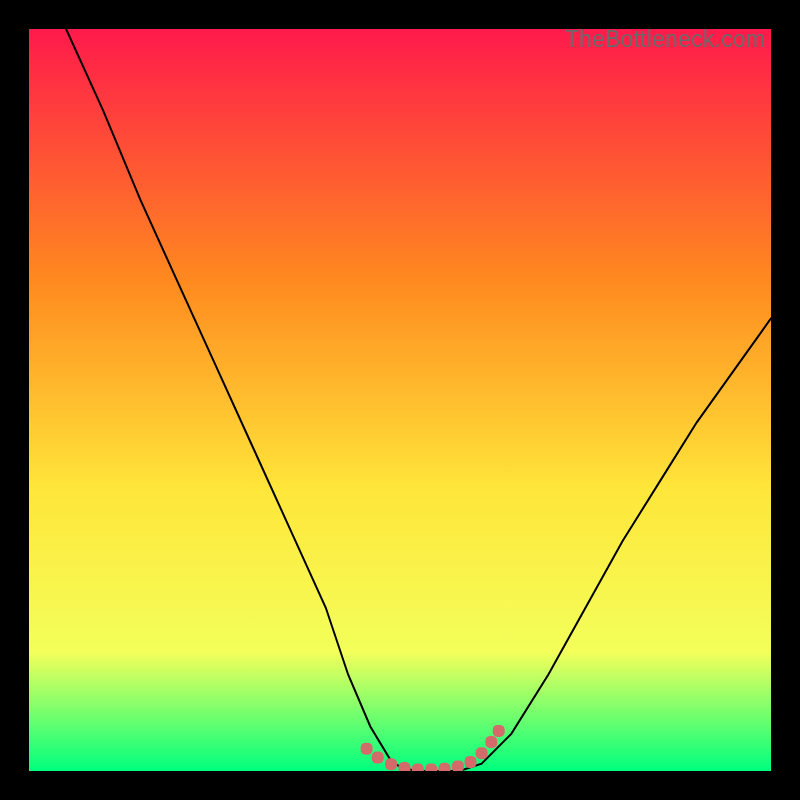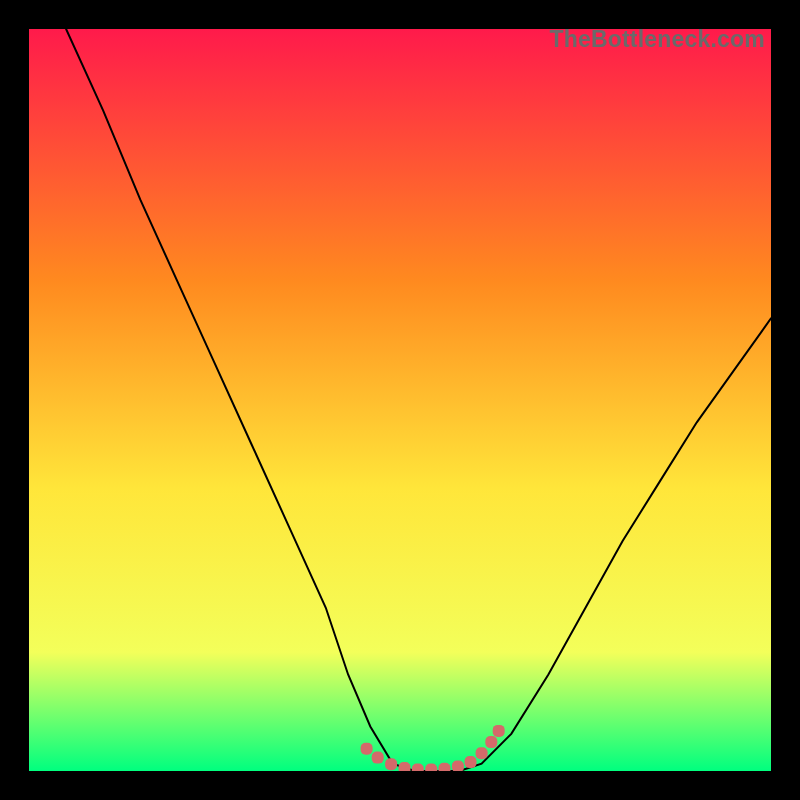--- a/index.html
+++ b/index.html
@@ -25,21 +25,21 @@
     top: 16px;
     width: 742px;
     height: 742px;
   }
   .watermark {
     position: absolute;
     top: -3px;
     right: 6px;
     color: #6a6a6a;
     font-size: 23px;
-    font-weight: 700;
+    font-weight: 400;
     letter-spacing: 0.2px;
     user-select: none;
   }
   svg {
     display: block;
   }
 </style>
 </head>
 <body>
 

